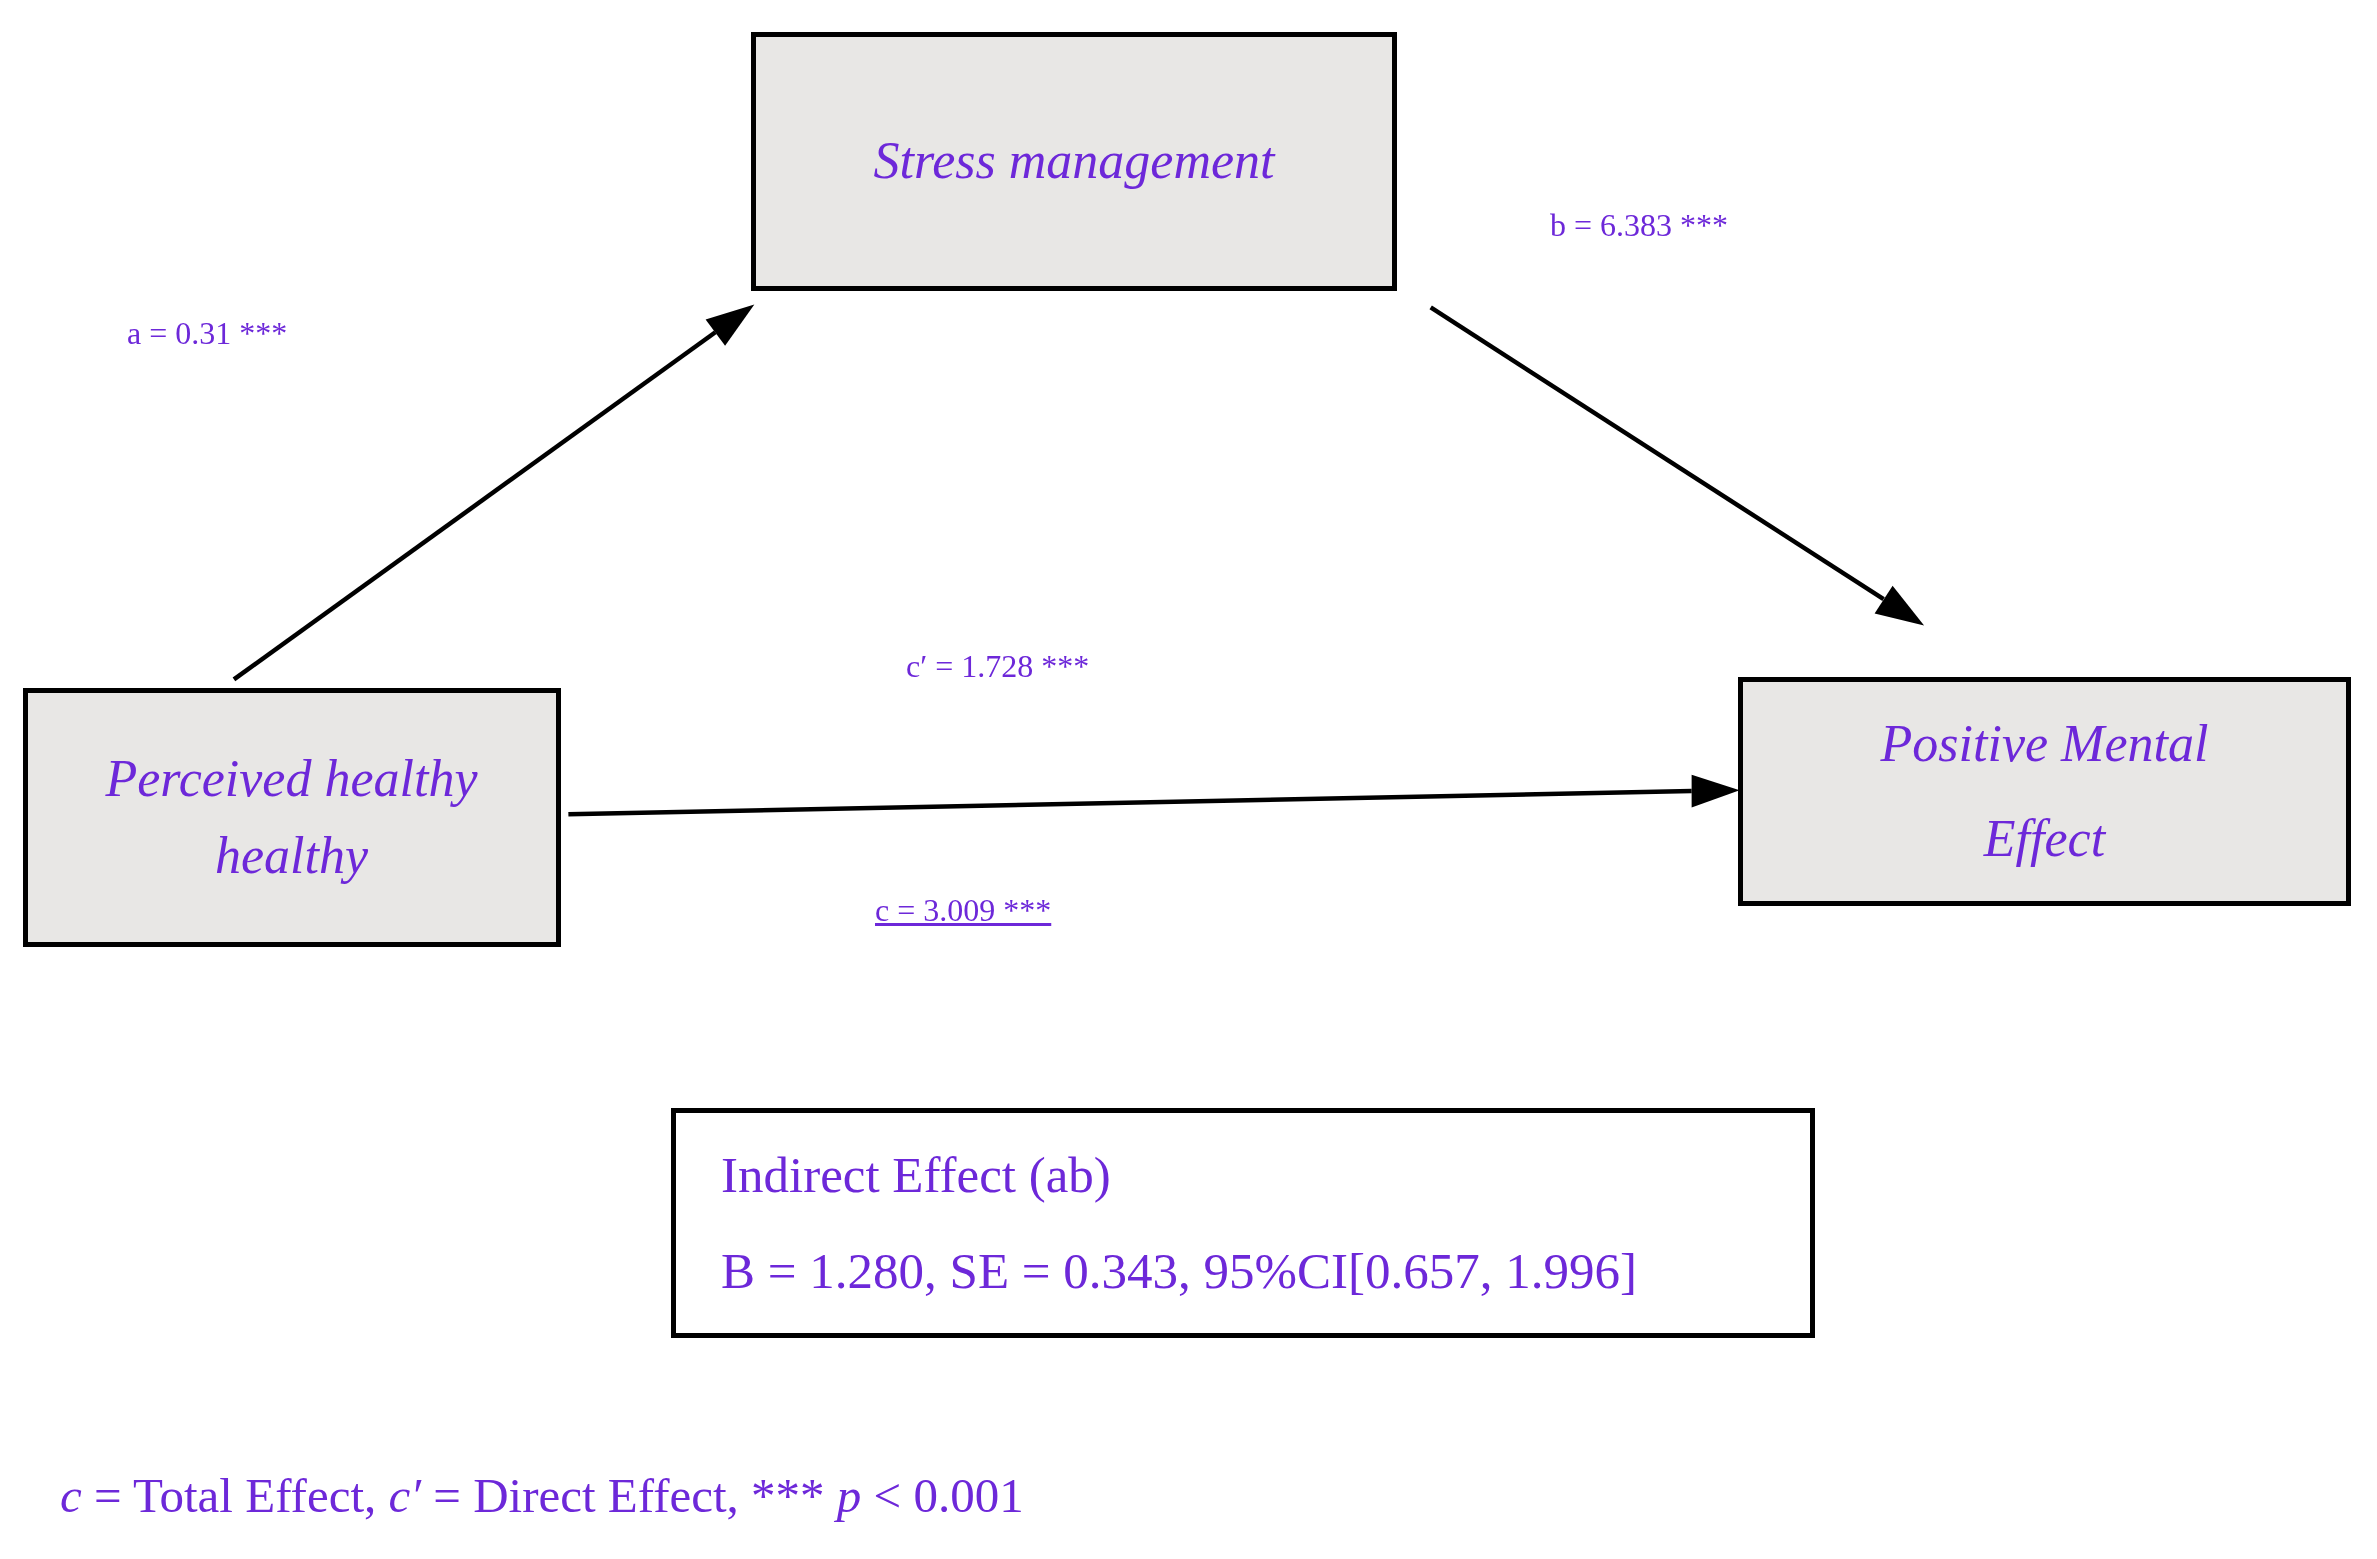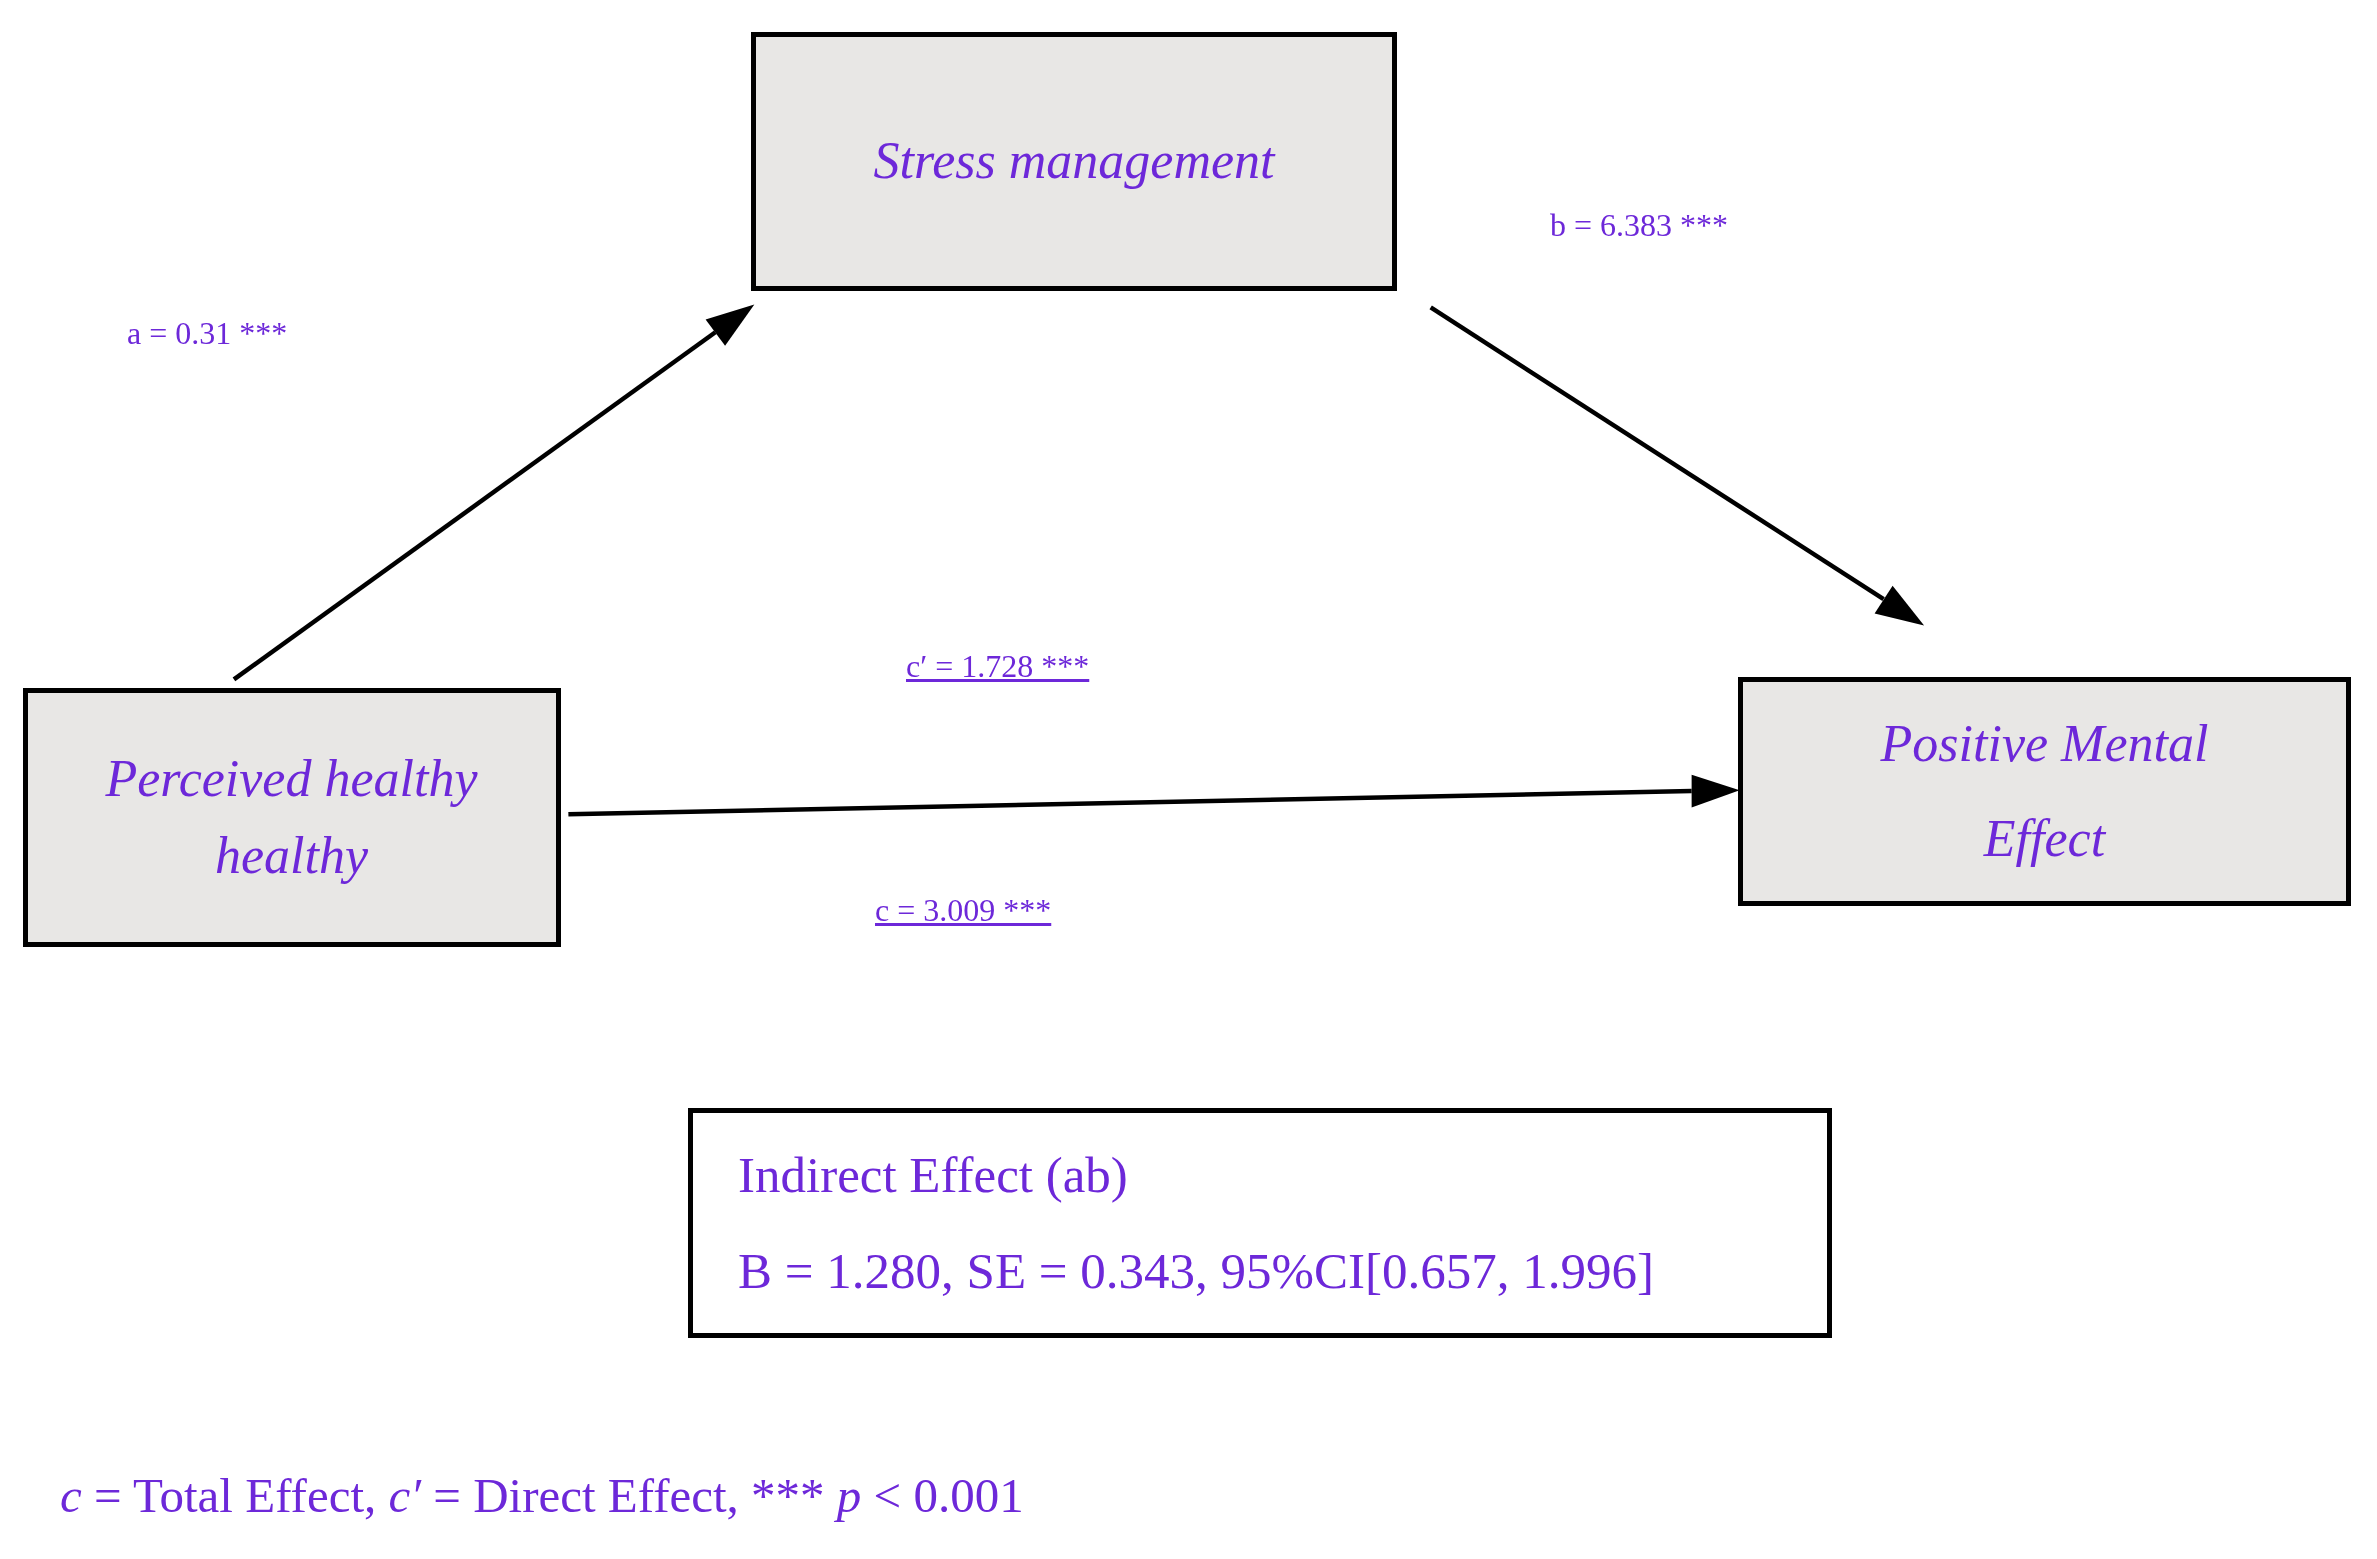--- a/index.html
+++ b/index.html
@@ -49,39 +49,38 @@
   .node-predictor { left: 22.5px;   top: 688px; width: 538px; height: 259px; gap: 25px; font-style: italic; }
   .node-outcome   { left: 1738px; top: 677px; width: 613px; height: 229px; gap: 43px; }
   .path-label {
     position: absolute;
     font-size: 32px;
     line-height: 1.1;
     white-space: nowrap;
   }
   .label-a  { left: 127px;  top: 316px; }
   .label-b  { left: 1550px; top: 208px; }
-  .label-cp { left: 906px; top: 649px; text-decoration: underline; }
+  .label-cp { left: 906px; top: 649px; }
   .label-c  { left: 875px; top: 893px; text-decoration: underline; }
   .indirect-box {
     position: absolute;
     left: 671px;
     top: 1108px;
     width: 1144px;
     height: 230px;
     box-sizing: border-box;
     border: 5.2px solid var(--border, #000000);
     background: #ffffff;
     display: flex;
     flex-direction: column;
     justify-content: center;
     gap: 45px;
     padding-left: 45px;
     font-size: 51px;
     line-height: 1.0;
-    margin-left: 17px;
   }
   .footnote {
     position: absolute;
     left: 60px;
     top: 1469px;
     font-size: 49px;
     line-height: 1.1;
     white-space: nowrap;
   }
   .footnote span { white-space: pre; }

